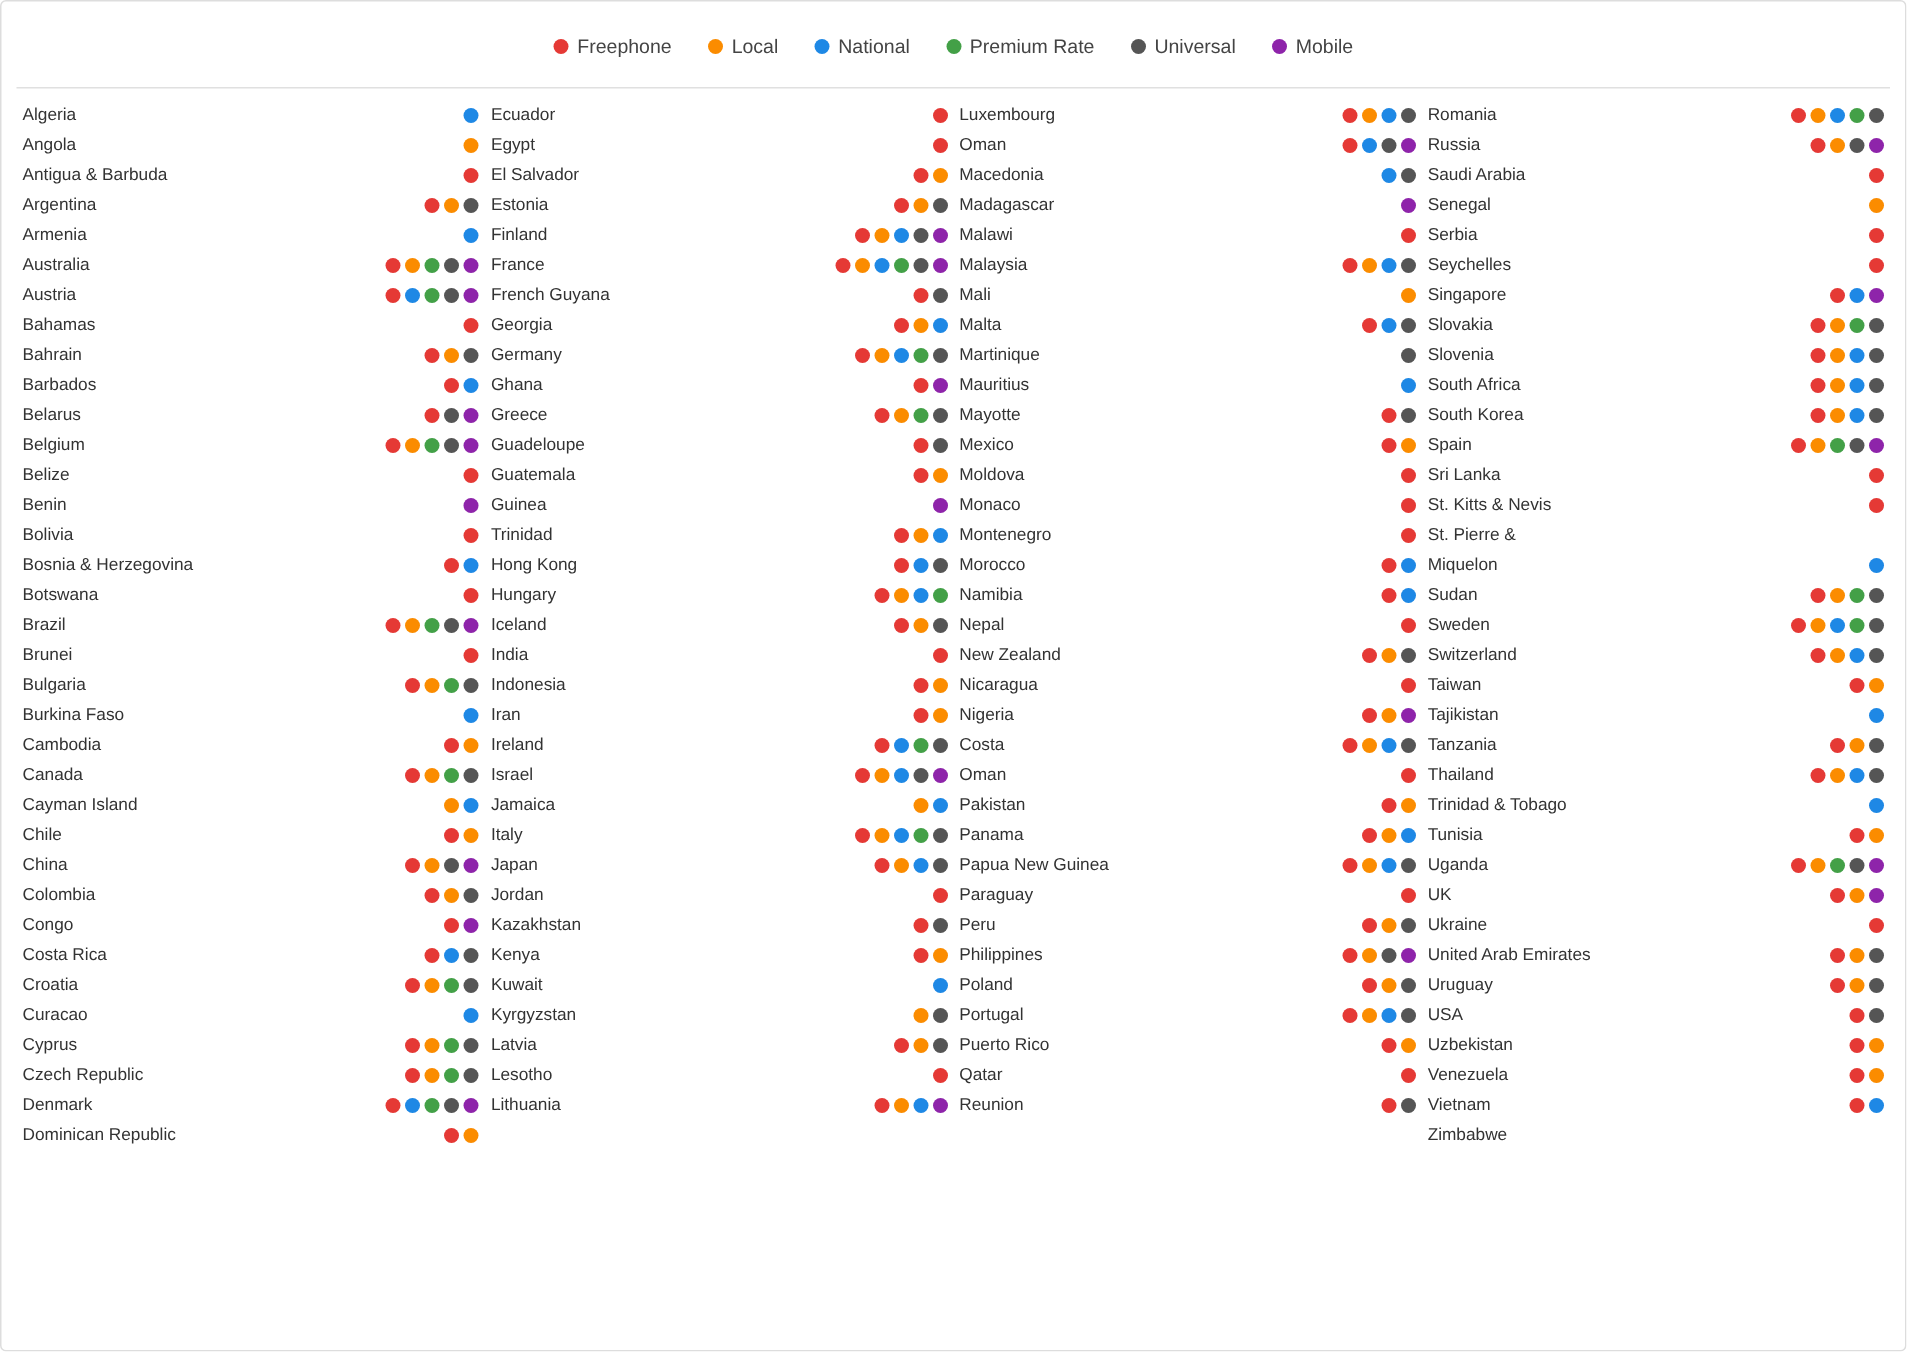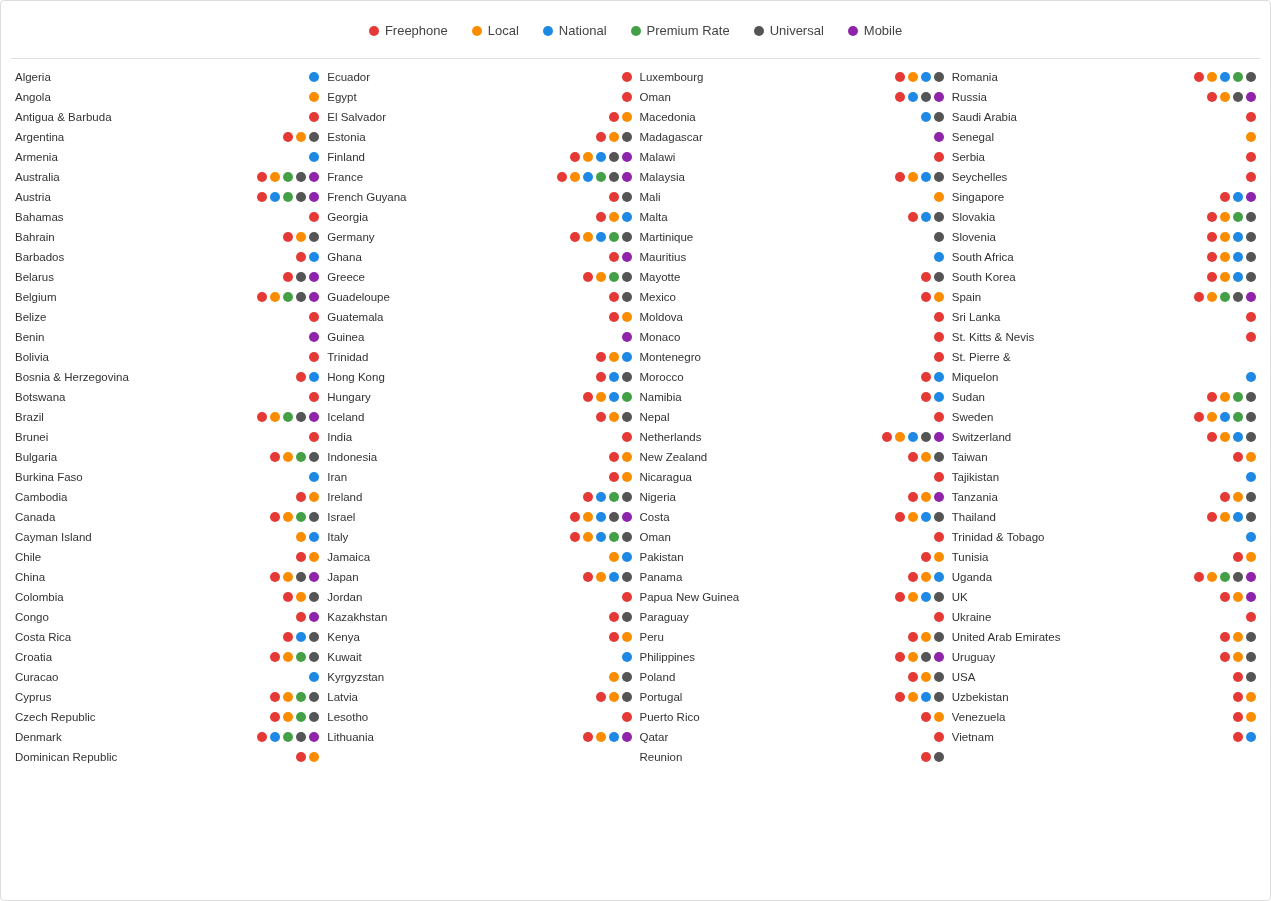--- a/index.html
+++ b/index.html
@@ -557,34 +557,34 @@
           <span class="country-name">Israel</span>
           <div class="dots-group">
             <span class="dot" style="background: rgb(229, 57, 53);"></span>
             <span class="dot" style="background: rgb(251, 140, 0);"></span>
             <span class="dot" style="background: rgb(30, 136, 229);"></span>
             <span class="dot" style="background: rgb(85, 85, 85);"></span>
             <span class="dot" style="background: rgb(142, 36, 170);"></span>
           </div>
         </div>
         <div class="country-row">
+          <span class="country-name">Jamaica</span>
+          <div class="dots-group">
+            <span class="dot" style="background: rgb(251, 140, 0);"></span>
+            <span class="dot" style="background: rgb(30, 136, 229);"></span>
+          </div>
+        </div>
+        <div class="country-row">
           <span class="country-name">Italy</span>
           <div class="dots-group">
             <span class="dot" style="background: rgb(229, 57, 53);"></span>
             <span class="dot" style="background: rgb(251, 140, 0);"></span>
             <span class="dot" style="background: rgb(30, 136, 229);"></span>
             <span class="dot" style="background: rgb(67, 160, 71);"></span>
             <span class="dot" style="background: rgb(85, 85, 85);"></span>
-          </div>
-        </div>
-        <div class="country-row">
-          <span class="country-name">Jamaica</span>
-          <div class="dots-group">
-            <span class="dot" style="background: rgb(251, 140, 0);"></span>
-            <span class="dot" style="background: rgb(30, 136, 229);"></span>
           </div>
         </div>
         <div class="country-row">
           <span class="country-name">Japan</span>
           <div class="dots-group">
             <span class="dot" style="background: rgb(229, 57, 53);"></span>
             <span class="dot" style="background: rgb(251, 140, 0);"></span>
             <span class="dot" style="background: rgb(30, 136, 229);"></span>
             <span class="dot" style="background: rgb(85, 85, 85);"></span>
           </div>
@@ -765,30 +765,20 @@
             <span class="dot" style="background: rgb(30, 136, 229);"></span>
           </div>
         </div>
         <div class="country-row">
           <span class="country-name">Nepal</span>
           <div class="dots-group">
             <span class="dot" style="background: rgb(229, 57, 53);"></span>
           </div>
         </div>
         <div class="country-row">
-          <span class="country-name">Netherlands</span>
-          <div class="dots-group">
-            <span class="dot" style="background: rgb(229, 57, 53);"></span>
-            <span class="dot" style="background: rgb(251, 140, 0);"></span>
-            <span class="dot" style="background: rgb(30, 136, 229);"></span>
-            <span class="dot" style="background: rgb(85, 85, 85);"></span>
-            <span class="dot" style="background: rgb(142, 36, 170);"></span>
-          </div>
-        </div>
-        <div class="country-row">
           <span class="country-name">New Zealand</span>
           <div class="dots-group">
             <span class="dot" style="background: rgb(229, 57, 53);"></span>
             <span class="dot" style="background: rgb(251, 140, 0);"></span>
             <span class="dot" style="background: rgb(85, 85, 85);"></span>
           </div>
         </div>
         <div class="country-row">
           <span class="country-name">Nicaragua</span>
           <div class="dots-group">
@@ -1154,16 +1144,20 @@
             <span class="dot" style="background: rgb(229, 57, 53);"></span>
             <span class="dot" style="background: rgb(251, 140, 0);"></span>
           </div>
         </div>
         <div class="country-row">
           <span class="country-name">Vietnam</span>
           <div class="dots-group">
             <span class="dot" style="background: rgb(229, 57, 53);"></span>
             <span class="dot" style="background: rgb(30, 136, 229);"></span>
           </div>
+        </div>
+        <div class="country-row">
+          <span class="country-name">Zimbabwe</span>
+          <div class="dots-group"></div>
         </div>
       </div>
     </div>
 </div>
 
 </body></html>

